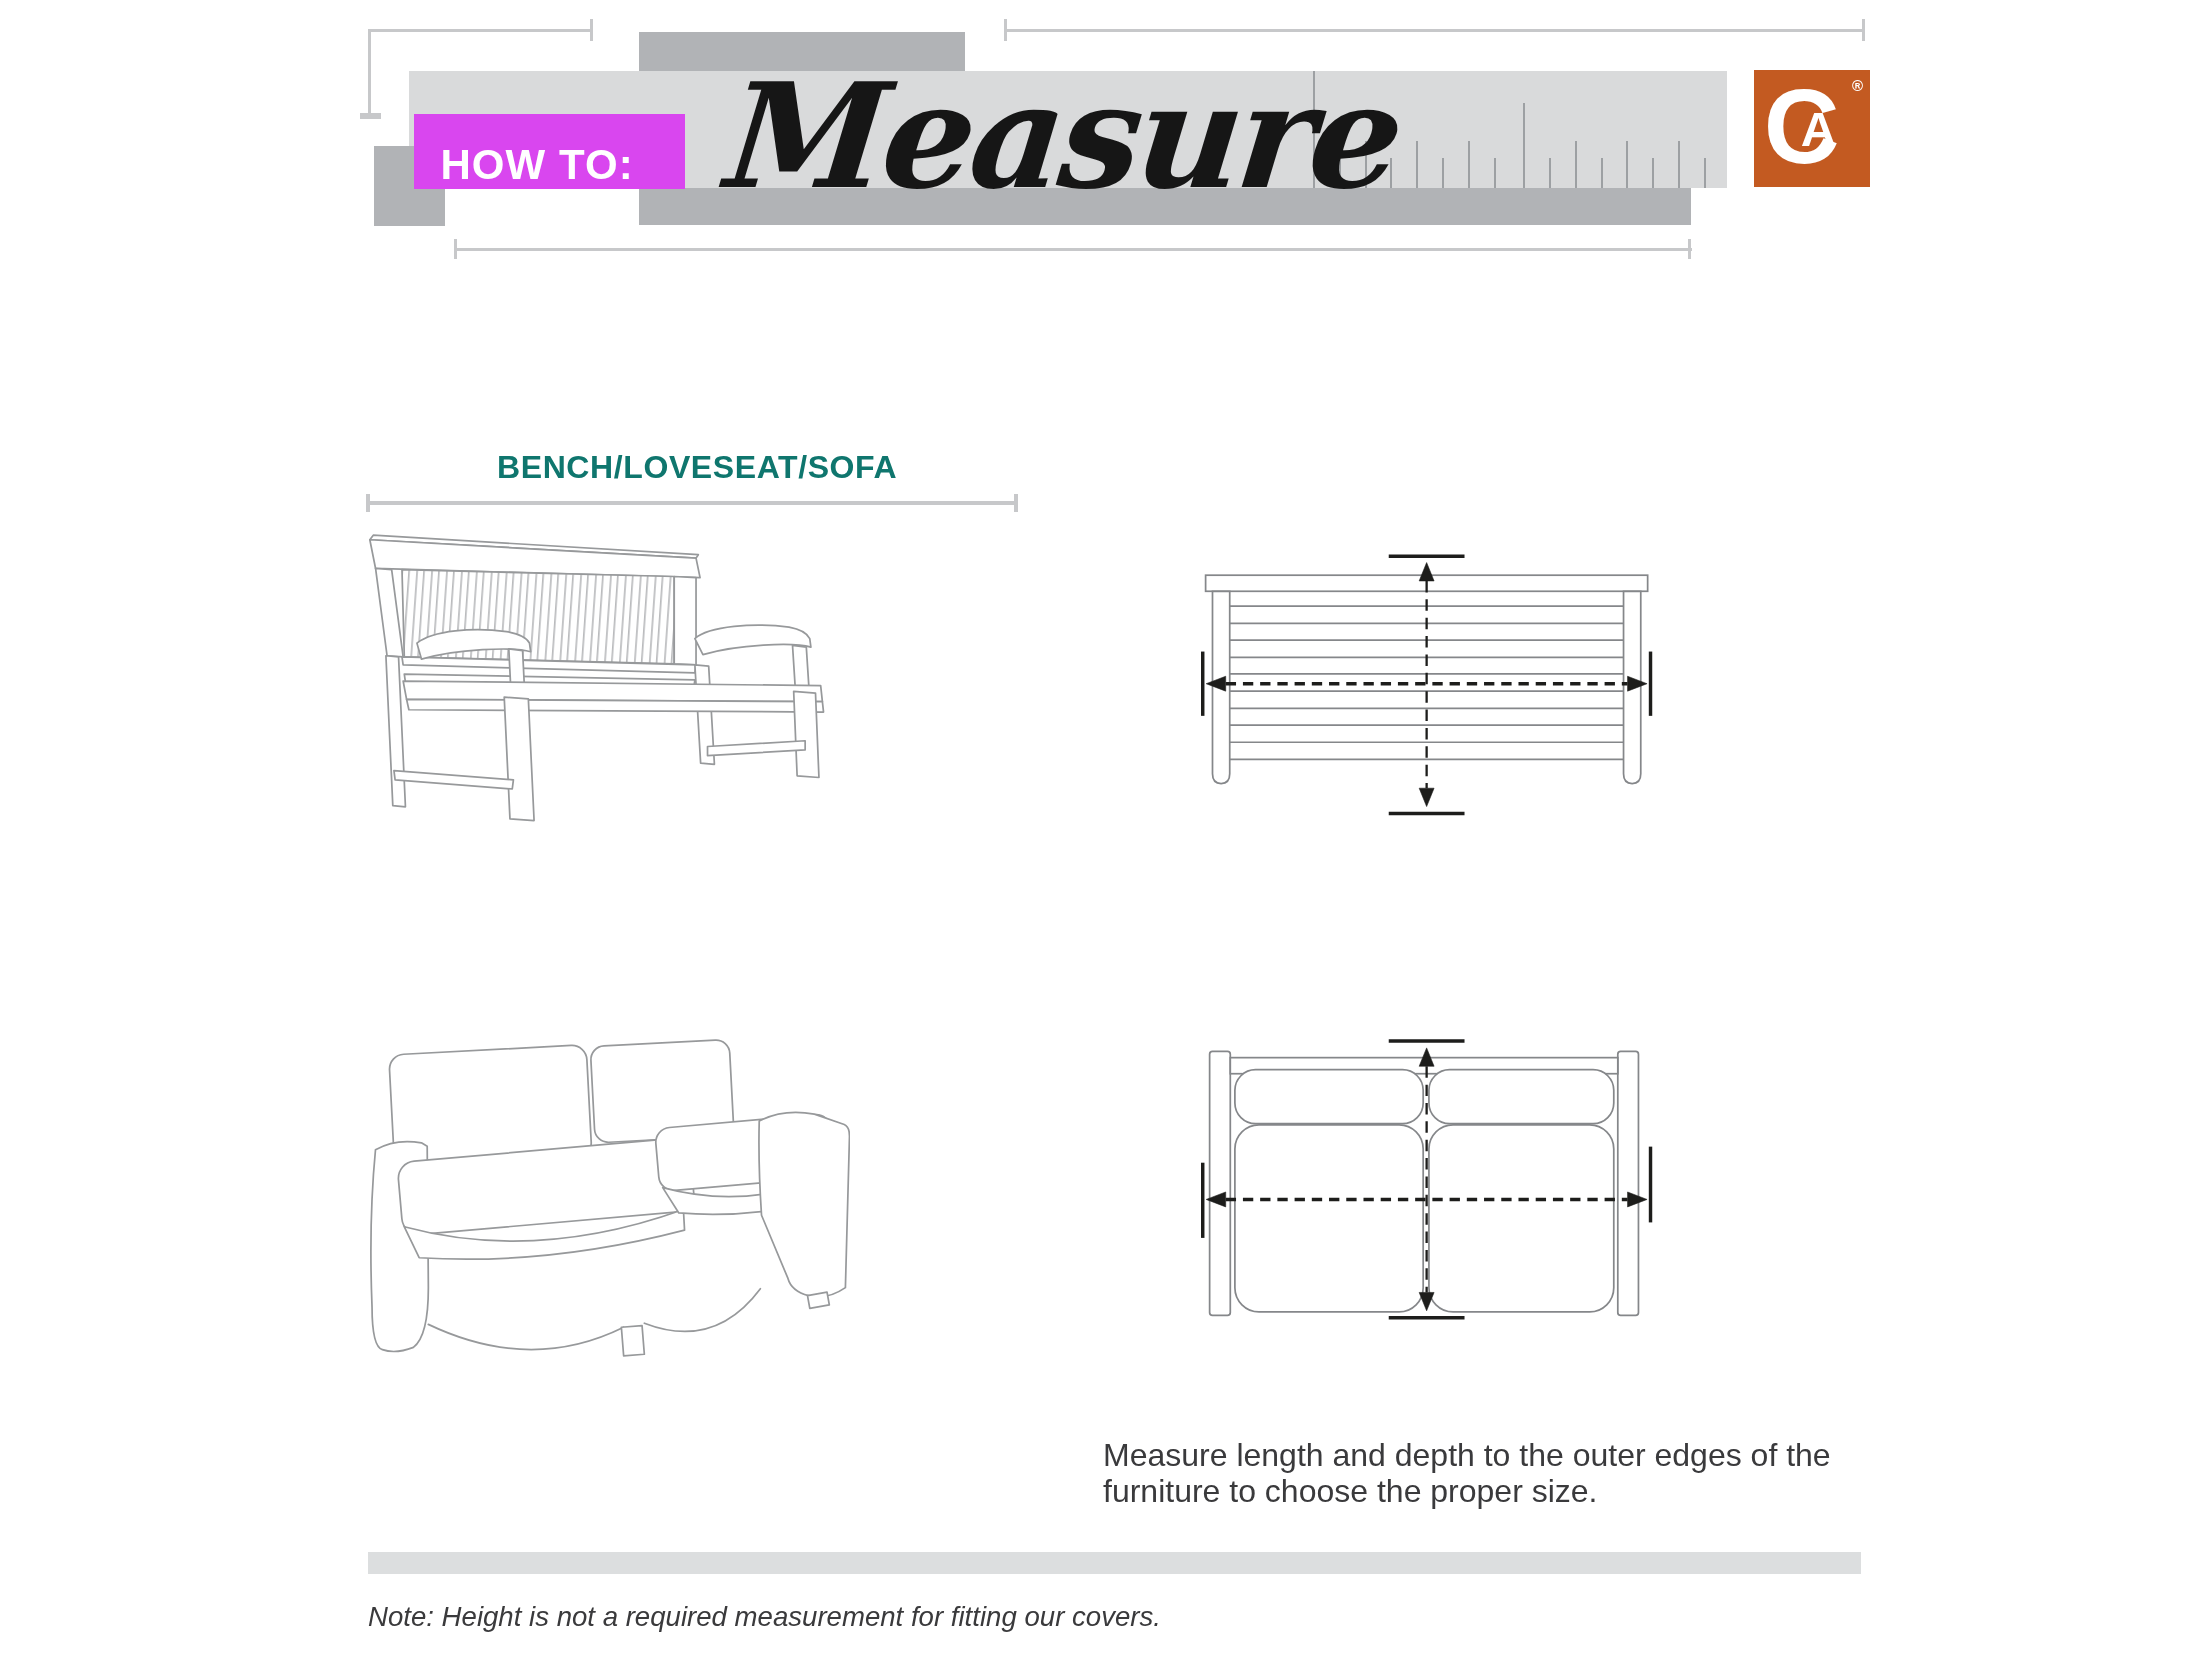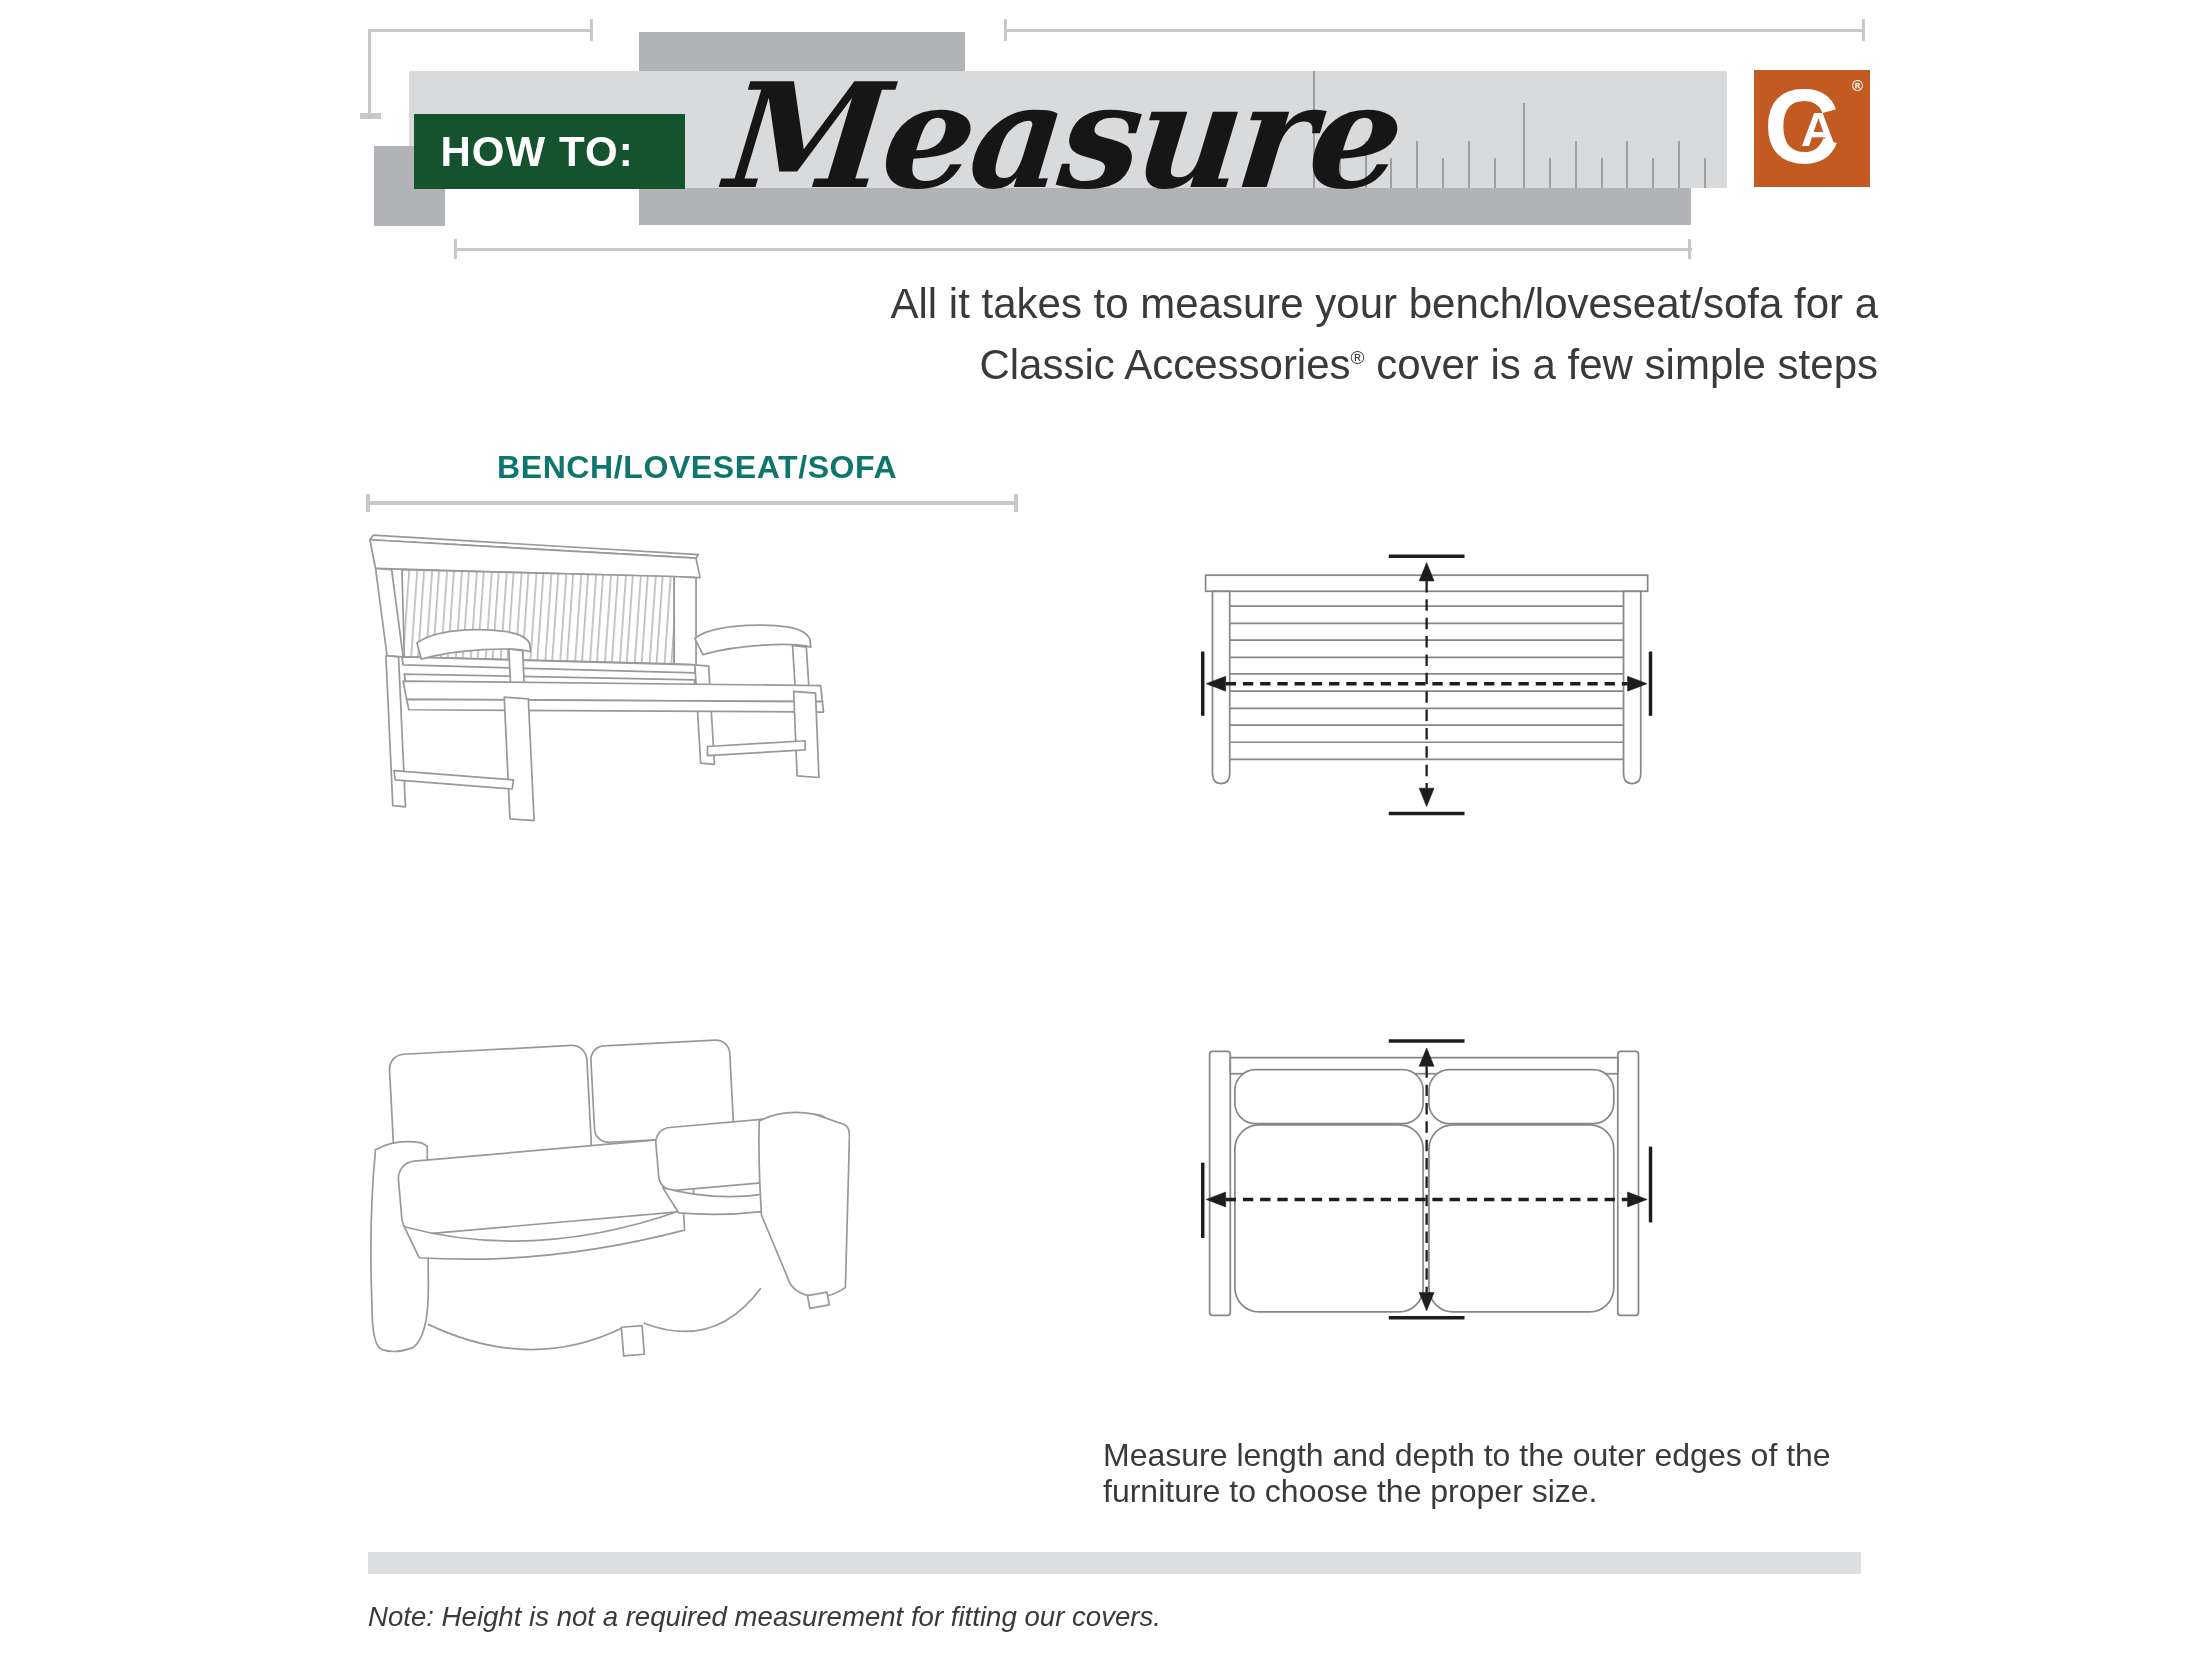--- a/index.html
+++ b/index.html
@@ -8,22 +8,22 @@
   .abs{position:absolute;}
 
   
   .bk-line{position:absolute;background:#c7c8ca;}
   .rect-top{position:absolute;left:639px;top:32px;width:326px;height:40px;background:#b1b3b6;}
   .rect-small{position:absolute;left:374px;top:146px;width:71px;height:80px;background:#b1b3b6;}
   .band-light{position:absolute;left:409px;top:71px;width:1318px;height:117px;background:#d9dadb;}
   .band-bottom{position:absolute;left:639px;top:188px;width:1052px;height:37px;background:#b1b3b6;}
   .tick{position:absolute;width:1.7px;background:#9da0a3;bottom:0;}
   .tick-full{position:absolute;width:1.7px;background:#9da0a3;top:0;height:117px;}
-  .howto{position:absolute;left:414px;top:114px;width:271px;height:75px;background:#14532d;
-         display:flex;align-items:center;}
+  .howto{position:absolute;left:414px;top:114px;width:271px;height:75px;background:#d946ef;
+         display:flex;align-items:flex-end;}
   .howto span{color:#ffffff;font-weight:bold;font-size:42px;letter-spacing:1.1px;padding-left:26.4px;}
   .title-script{position:absolute;left:728px;top:62px;font-family:"DejaVu Serif",serif;
         font-style:italic;font-weight:bold;font-size:145px;line-height:149px;color:#161616;
         transform:skewX(-6deg);letter-spacing:-4.6px;white-space:nowrap;}
   .logo{position:absolute;left:1754px;top:70px;width:116px;height:117px;background:#c35a21;}
   .logo .c{position:absolute;left:4.6px;top:-2.3px;width:86px;text-align:center;color:#fff;
            font-weight:bold;font-size:105px;line-height:117px;}
   .logo .a{position:absolute;left:36px;top:33px;width:57px;text-align:center;color:#fff;
            font-weight:bold;font-size:49px;line-height:52px;}
   .logo .reg{position:absolute;right:6.9px;top:6.9px;color:#fff;font-size:15px;font-weight:bold;}
@@ -92,24 +92,20 @@
   <div class="logo">
     <span class="c">C</span>
     <span class="a">A</span>
     <span class="reg">®</span>
   </div>
 
   <div class="bk-line" style="left:454px;top:248px;width:1238px;height:3.4px;"></div>
   <div class="bk-line" style="left:454px;top:239px;width:3.4px;height:19.5px;"></div>
   <div class="bk-line" style="left:1688px;top:239px;width:3.4px;height:19.5px;"></div>
 
-  <div class="intro">
-    <div>All it takes to measure your bench/loveseat/sofa for a</div>
-    <div><span>Classic Accessories</span><sup>®</sup><span> cover is a few simple steps</span></div>
-  </div>
 
   <div class="heading">BENCH/LOVESEAT/SOFA</div>
   <div class="dim-line"></div>
   <div class="dim-cap" style="left:366px;"></div>
   <div class="dim-cap" style="left:1014px;"></div>
 
   <svg class="abs" style="left:364px;top:534px;" width="478" height="313" viewBox="0 0 832 545">
     <defs>
       <pattern id="benchSlats" width="26" height="20" patternUnits="userSpaceOnUse" patternTransform="skewX(-4)">
         <rect width="26" height="20" fill="#ffffff"></rect>

